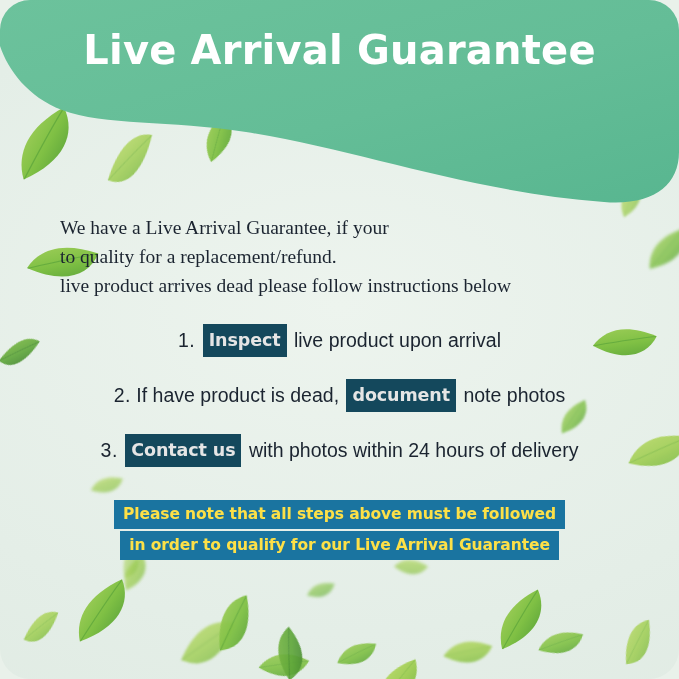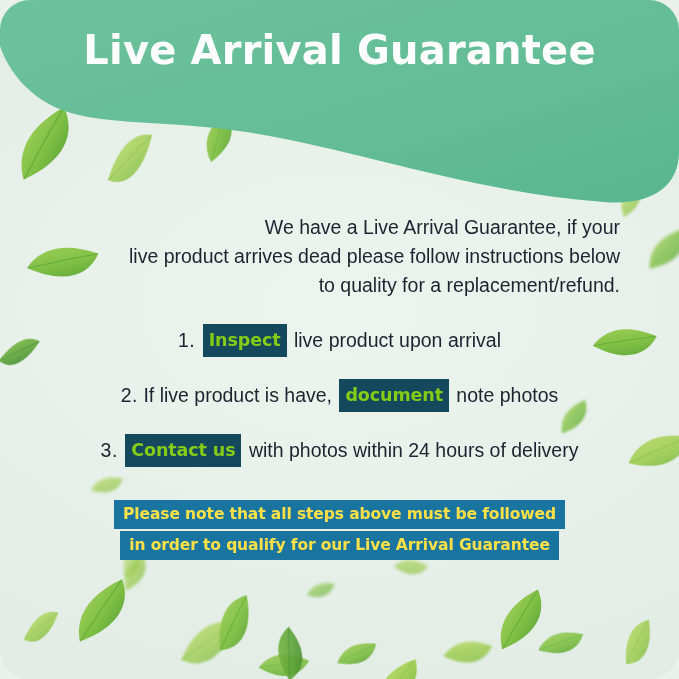--- a/index.html
+++ b/index.html
@@ -71,25 +71,26 @@
     z-index: 4;
     pointer-events: none;
   }
   #content > * { pointer-events: auto; }
 
   #intro {
     position: absolute;
     top: 213px;
     left: 60px;
     width: 560px;
-    text-align: right;
+    text-align: left;
     color: #1b2430;
     font-size: 19.5px;
     line-height: 29px;
     font-weight: 400;
+    font-family: Liberation Serif, serif;
   }
   #intro .l { display: block; white-space: nowrap; }
 
   .step {
     position: absolute;
     left: 0;
     width: 679px;
     text-align: center;
     color: #1b2430;
     font-size: 19.5px;
@@ -98,21 +99,21 @@
   }
   #step-1 { top: 324px; }
   #step-2 { top: 379px; }
   #step-3 { top: 434px; }
 
   .step .num { letter-spacing: 0.5px; }
 
   .hl {
     display: inline-block;
     background: #14485c;
-    color: #84cc16;
+    color: #e5e5e5;
     font-family: "DejaVu Sans", sans-serif;
     font-weight: bold;
     font-size: 17.5px;
     padding: 2px 6px 3px 6px;
     margin: 0 2px;
     vertical-align: 1px;
     letter-spacing: -0.1px;
   }
 
   #notes {
@@ -524,33 +525,33 @@
                C28,97 8,70 0,46 Z" fill="url(#bannerGrad)"></path>
     </svg>
   </div>
 
   <div id="banner-title">Live Arrival Guarantee</div>
 
   <div id="content">
 
     <div id="intro">
       <span class="l">We have a Live Arrival Guarantee, if your</span>
+      <span class="l">to quality for a replacement/refund.</span>
       <span class="l">live product arrives dead please follow instructions below</span>
-      <span class="l">to quality for a replacement/refund.</span>
     </div>
 
     <div class="step" id="step-1">
       <span class="num">1.</span>
       <span class="hl">Inspect</span>
       <span>live product upon arrival</span>
     </div>
 
     <div class="step" id="step-2">
       <span class="num">2.</span>
-      <span>If live product is have,</span>
+      <span>If have product is dead,</span>
       <span class="hl">document</span>
       <span>note photos</span>
     </div>
 
     <div class="step" id="step-3">
       <span class="num">3.</span>
       <span class="hl">Contact us</span>
       <span>with photos within 24 hours of delivery</span>
     </div>
 

